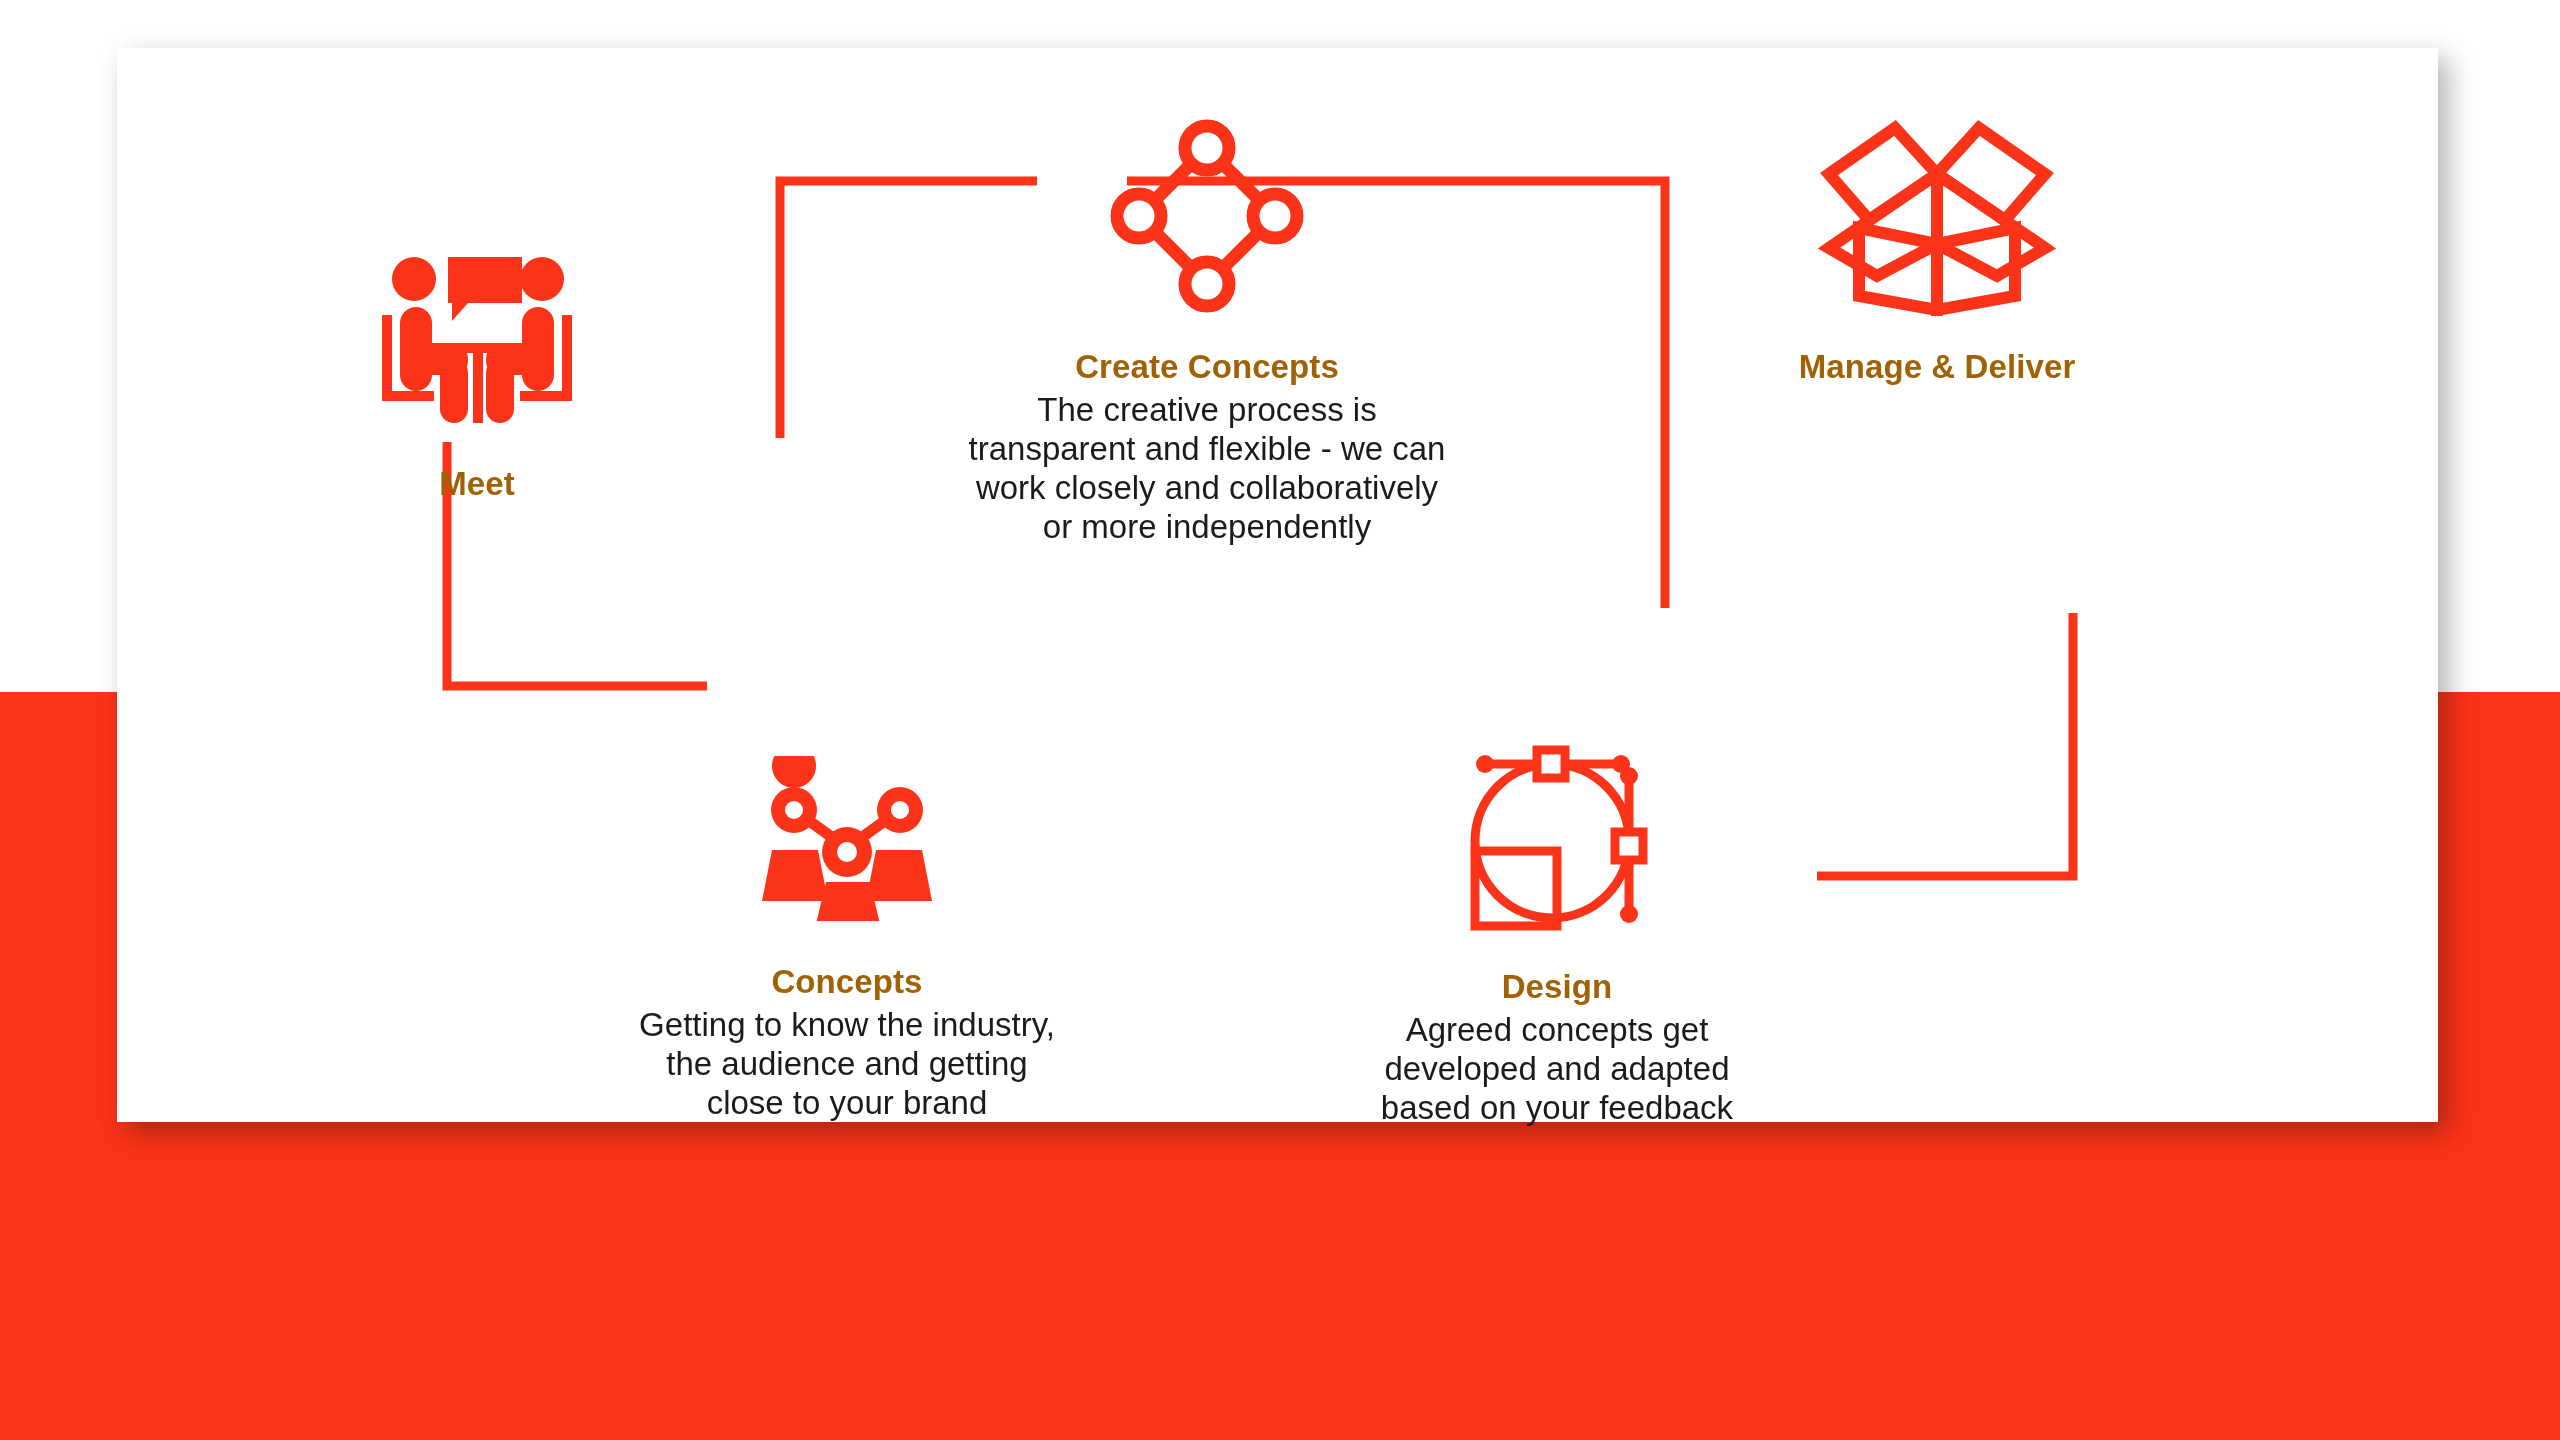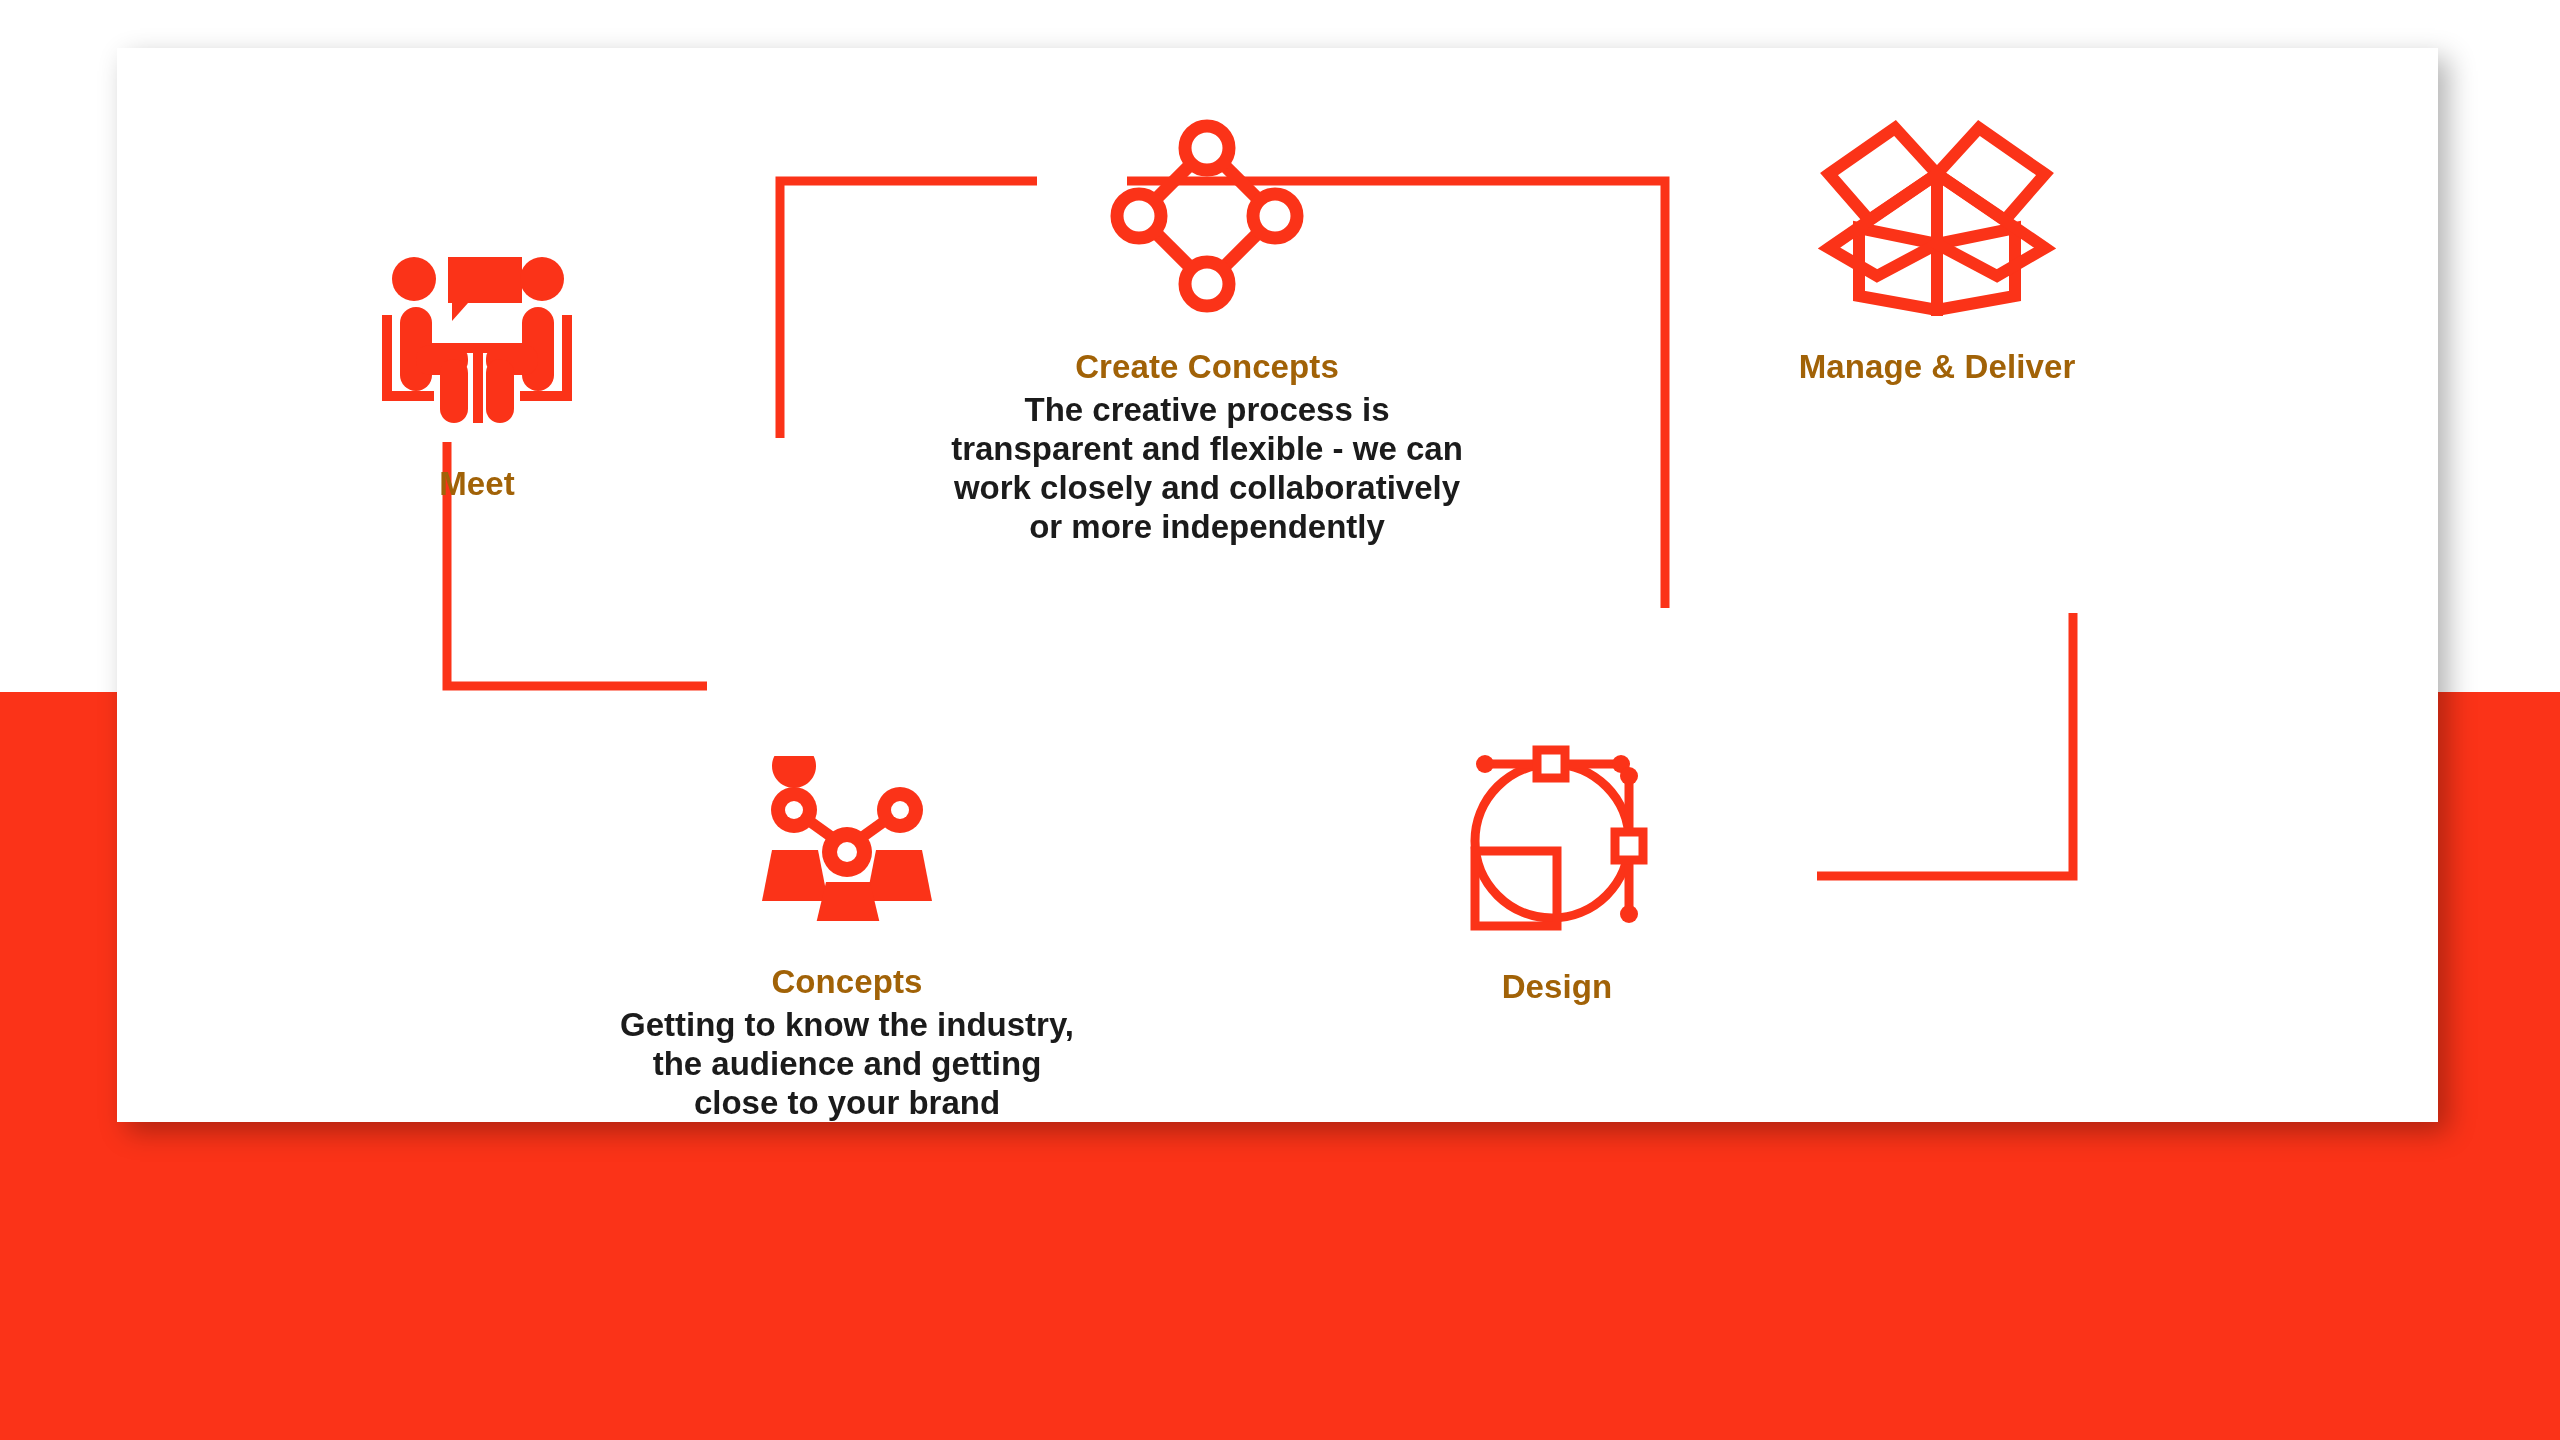--- a/index.html
+++ b/index.html
@@ -35,21 +35,21 @@
     font-weight:bold;
     font-size:33px;
     letter-spacing:0.1px;
     margin:0 0 6px 0;
     line-height:1.1;
   }
   .step-desc{
     color:#1b1b1b;
     font-size:33px;
     line-height:1.18;
-    font-weight:700;
+    font-weight:400;
     margin:0;
     white-space:pre-line;
   }
 
   
   #step-meet      { left:60px;   top:192px;  width:600px; }
   #step-concepts  { left:790px;  top:60px;   width:600px; }
   #step-manage    { left:1520px; top:60px;   width:600px; }
   #step-research  { left:430px;  top:690px;  width:600px; }
   #step-design    { left:1140px; top:680px;  width:600px; }
@@ -214,16 +214,19 @@
             <circle cx="172" cy="40" r="9"></circle>
             <circle cx="172" cy="178" r="9"></circle>
           </g>
           <g fill="#ffffff" stroke="#FB3318" stroke-width="9">
             <rect x="80" y="14" width="28" height="28"></rect>
             <rect x="158" y="96" width="28" height="28"></rect>
           </g>
         </svg>
       </div>
       <div class="step-title">Design</div>
+      <div class="step-desc">Agreed concepts get
+developed and adapted
+based on your feedback</div>
     </div>
 
   </div>
 </div>
 
 </body></html>

